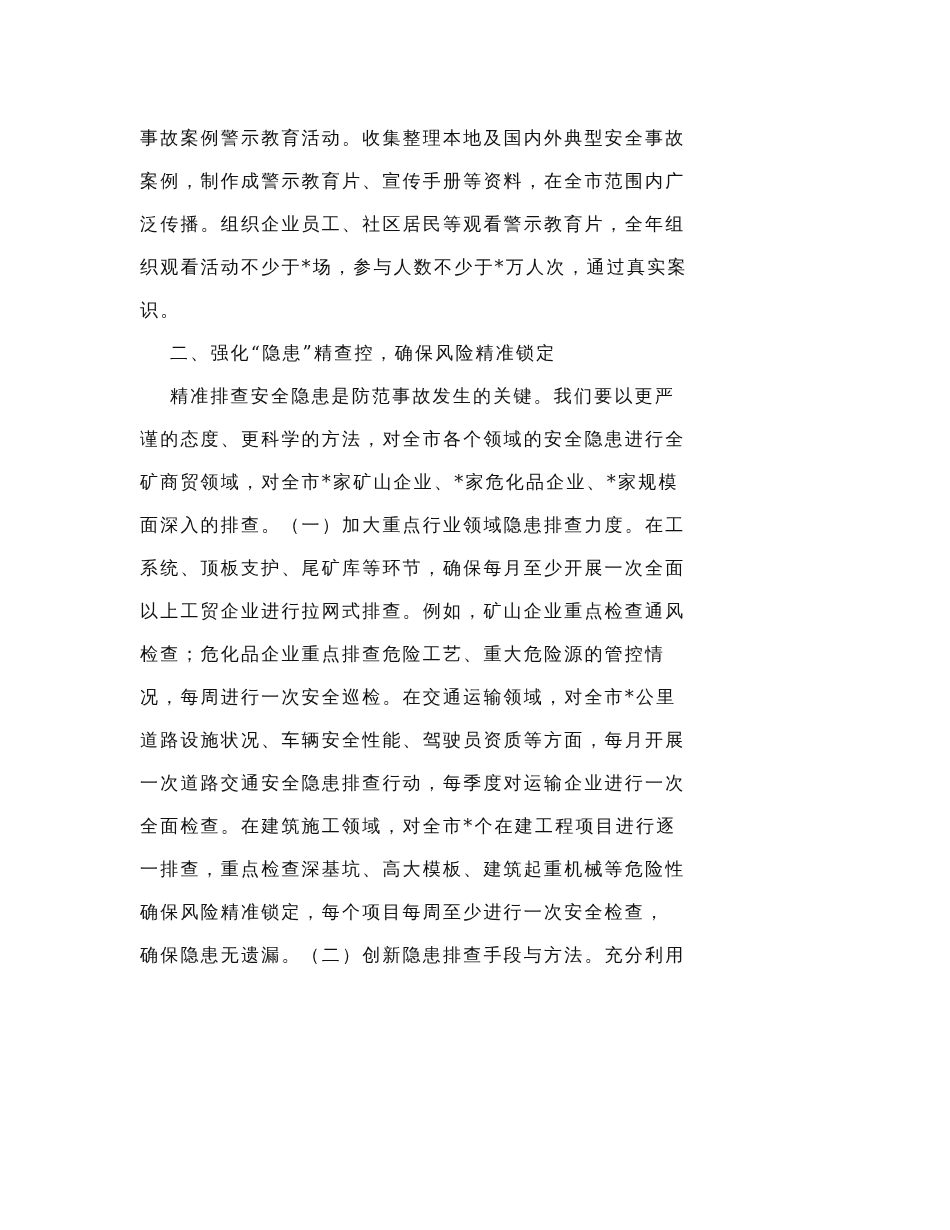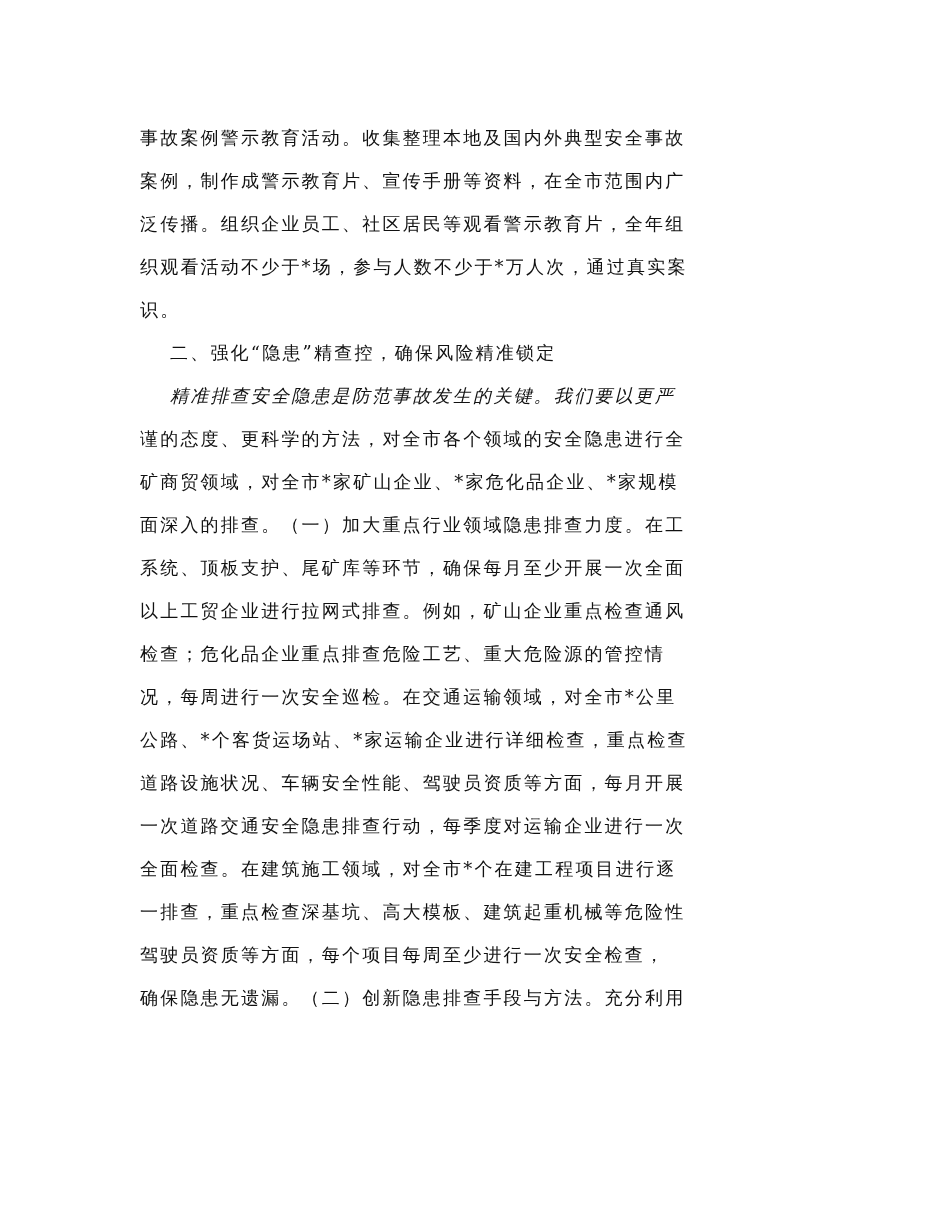--- a/index.html
+++ b/index.html
@@ -25,21 +25,20 @@
       display: block;
       height: 43px;
       line-height: 43px;
       font-size: 18px;
       letter-spacing: 2.2px;
       white-space: nowrap;
       overflow: visible;
     }
     .indent {
       padding-left: 30px;
-      font-style: italic;
     }
     .heading {
       padding-left: 30px;
     }
   </style>
 </head>
 <body>
 
 <div class="page">
 
@@ -57,21 +56,20 @@
 
   <div>
     <span class="line indent">精准排查安全隐患是防范事故发生的关键。我们要以更严</span>
     <span class="line">谨的态度、更科学的方法，对全市各个领域的安全隐患进行全</span>
     <span class="line">矿商贸领域，对全市*家矿山企业、*家危化品企业、*家规模</span>
     <span class="line">面深入的排查。（一）加大重点行业领域隐患排查力度。在工</span>
     <span class="line">系统、顶板支护、尾矿库等环节，确保每月至少开展一次全面</span>
     <span class="line">以上工贸企业进行拉网式排查。例如，矿山企业重点检查通风</span>
     <span class="line">检查；危化品企业重点排查危险工艺、重大危险源的管控情</span>
     <span class="line">况，每周进行一次安全巡检。在交通运输领域，对全市*公里</span>
-    <span class="line">公路、*个客货运场站、*家运输企业进行详细检查，重点检查</span>
     <span class="line">道路设施状况、车辆安全性能、驾驶员资质等方面，每月开展</span>
     <span class="line">一次道路交通安全隐患排查行动，每季度对运输企业进行一次</span>
     <span class="line">全面检查。在建筑施工领域，对全市*个在建工程项目进行逐</span>
     <span class="line">一排查，重点检查深基坑、高大模板、建筑起重机械等危险性</span>
-    <span class="line">驾驶员资质等方面，每个项目每周至少进行一次安全检查，</span>
+    <span class="line">确保风险精准锁定，每个项目每周至少进行一次安全检查，</span>
     <span class="line">确保隐患无遗漏。（二）创新隐患排查手段与方法。充分利用</span>
   </div>
 </div>
 
 </body></html>

